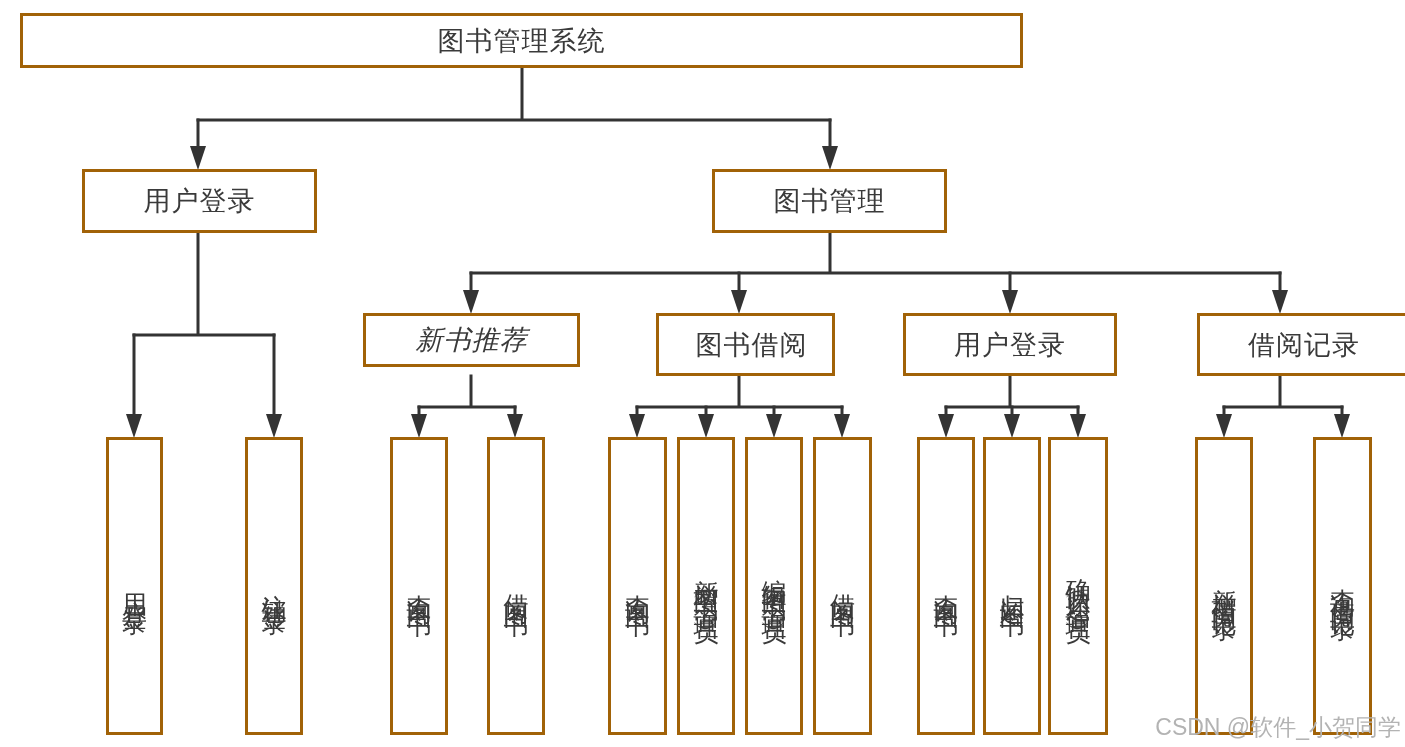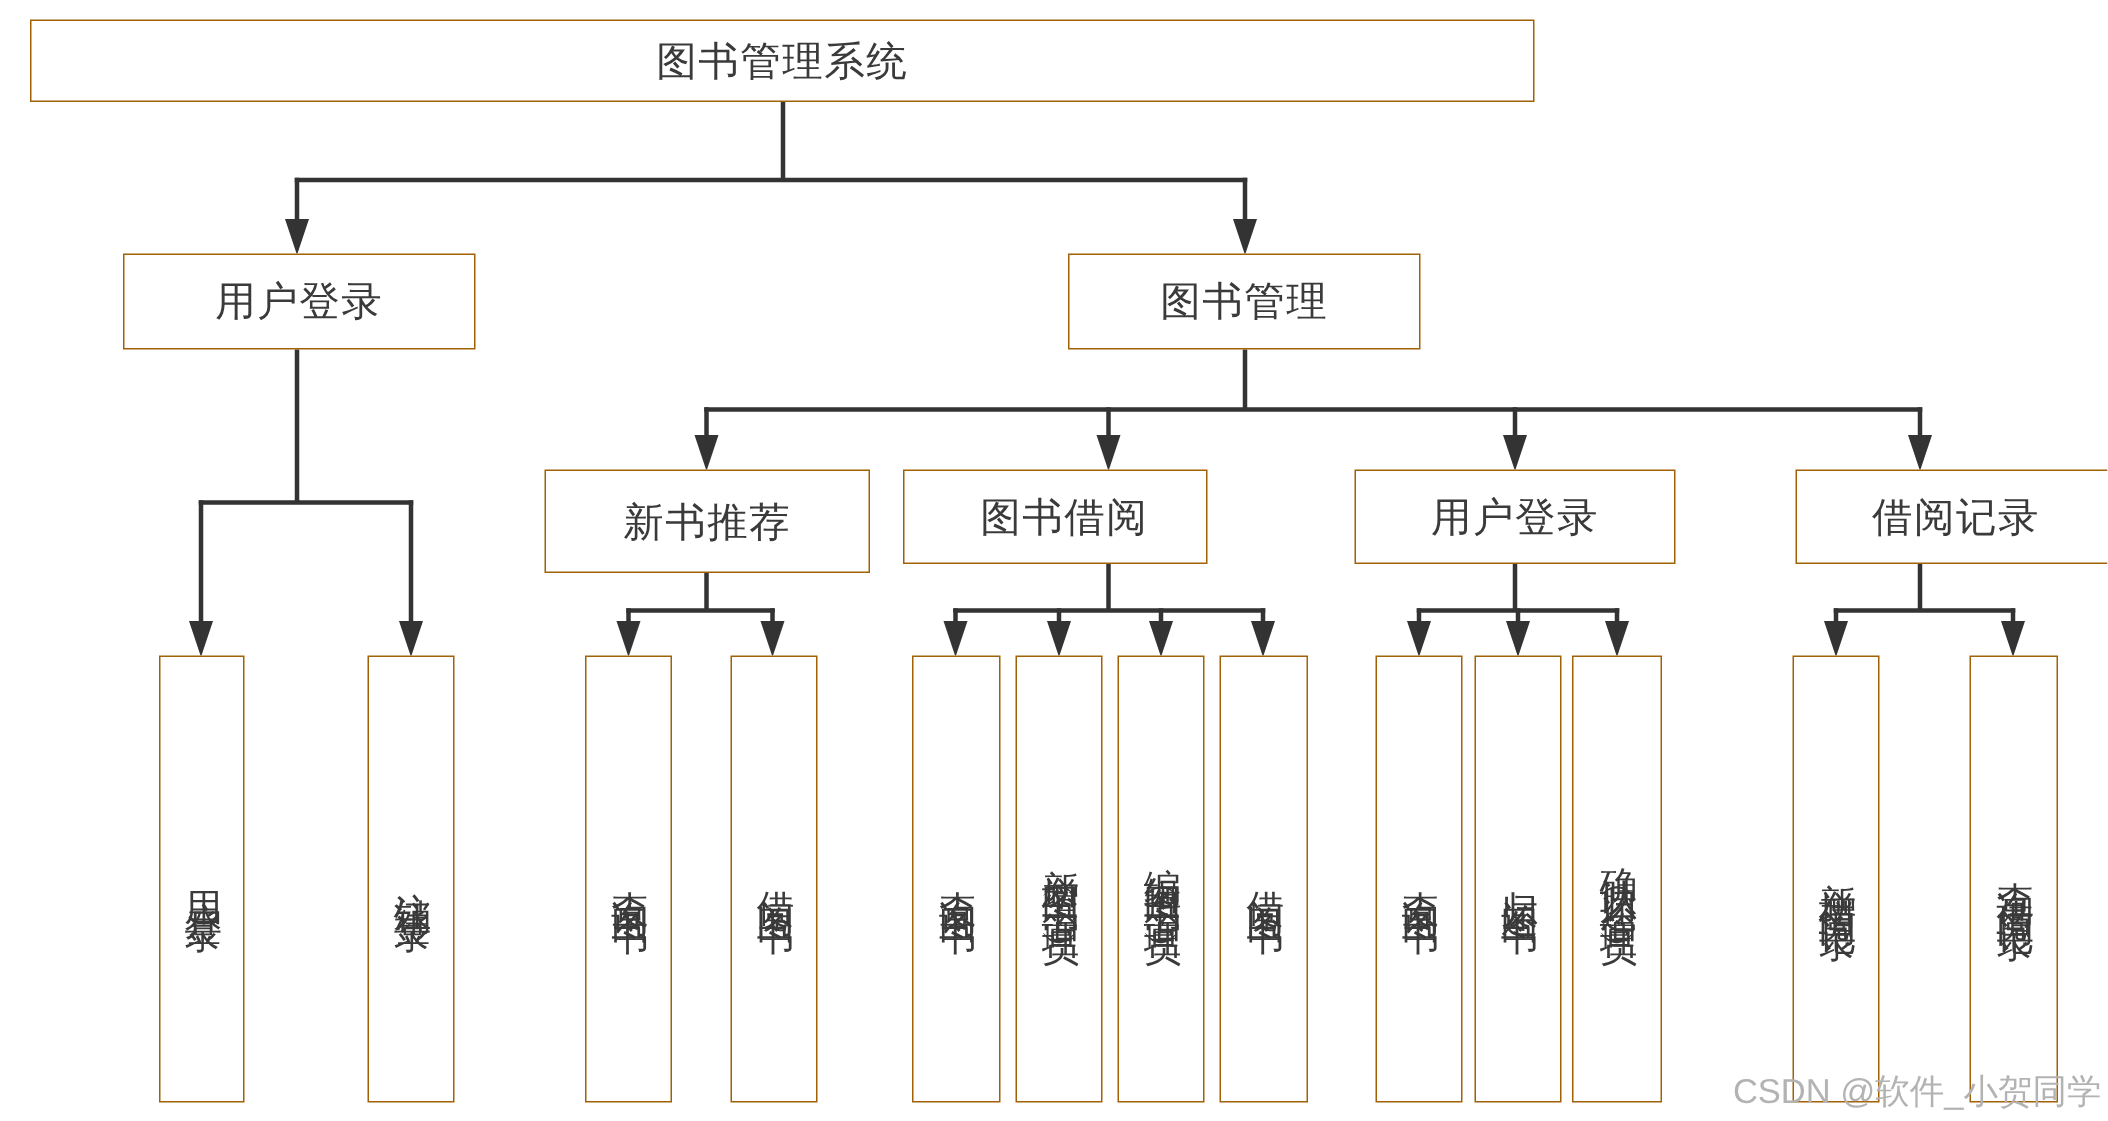--- a/index.html
+++ b/index.html
@@ -14,21 +14,21 @@
   .connector-layer {
     position: absolute;
     left: 0; top: 0;
     width: 1405px; height: 747px;
     pointer-events: none;
   }
   .box {
     position: absolute;
     box-sizing: border-box;
     background: #ffffff;
-    border: 1px solid #a16207;
+    border: 3px solid #a16207;
     display: flex;
     align-items: center;
     justify-content: center;
     z-index: 1;
   }
   .box .lbl {
     color: #3a3a3a;
   }
   .h .lbl {
     font-size: 27px;
@@ -132,24 +132,24 @@
     <span class="lbl">图书管理系统</span>
   </div>
 
   <div class="box h" style="left:82px; top:169px; width:235px; height:64px;">
     <span class="lbl">用户登录</span>
   </div>
   <div class="box h" style="left:712px; top:169px; width:235px; height:64px;font-family:Liberation Mono, monospace;">
     <span class="lbl">图书管理</span>
   </div>
 
-  <div class="box h" style="left:363px; top:313px; width:217px; height:69px;">
+  <div class="box h" style="left:363px; top:313px; width:217px; height:54px;font-style:italic;">
     <span class="lbl">新书推荐</span>
   </div>
-  <div class="box h" style="left:602px; top:313px; width:203px; height:63px;padding-left:12px;">
+  <div class="box h" style="left:656px; top:313px; width:179px; height:63px;padding-left:12px;">
     <span class="lbl">图书借阅</span>
   </div>
   <div class="box h" style="left:903px; top:313px; width:214px; height:63px;">
     <span class="lbl">用户登录</span>
   </div>
   <div class="box h" style="left:1173px; top:313px; width:214px; height:63px;margin-left:24px;">
     <span class="lbl">借阅记录</span>
   </div>
 
   <div class="box v" style="left:106px; top:437px; width:57px; height:298px;">

